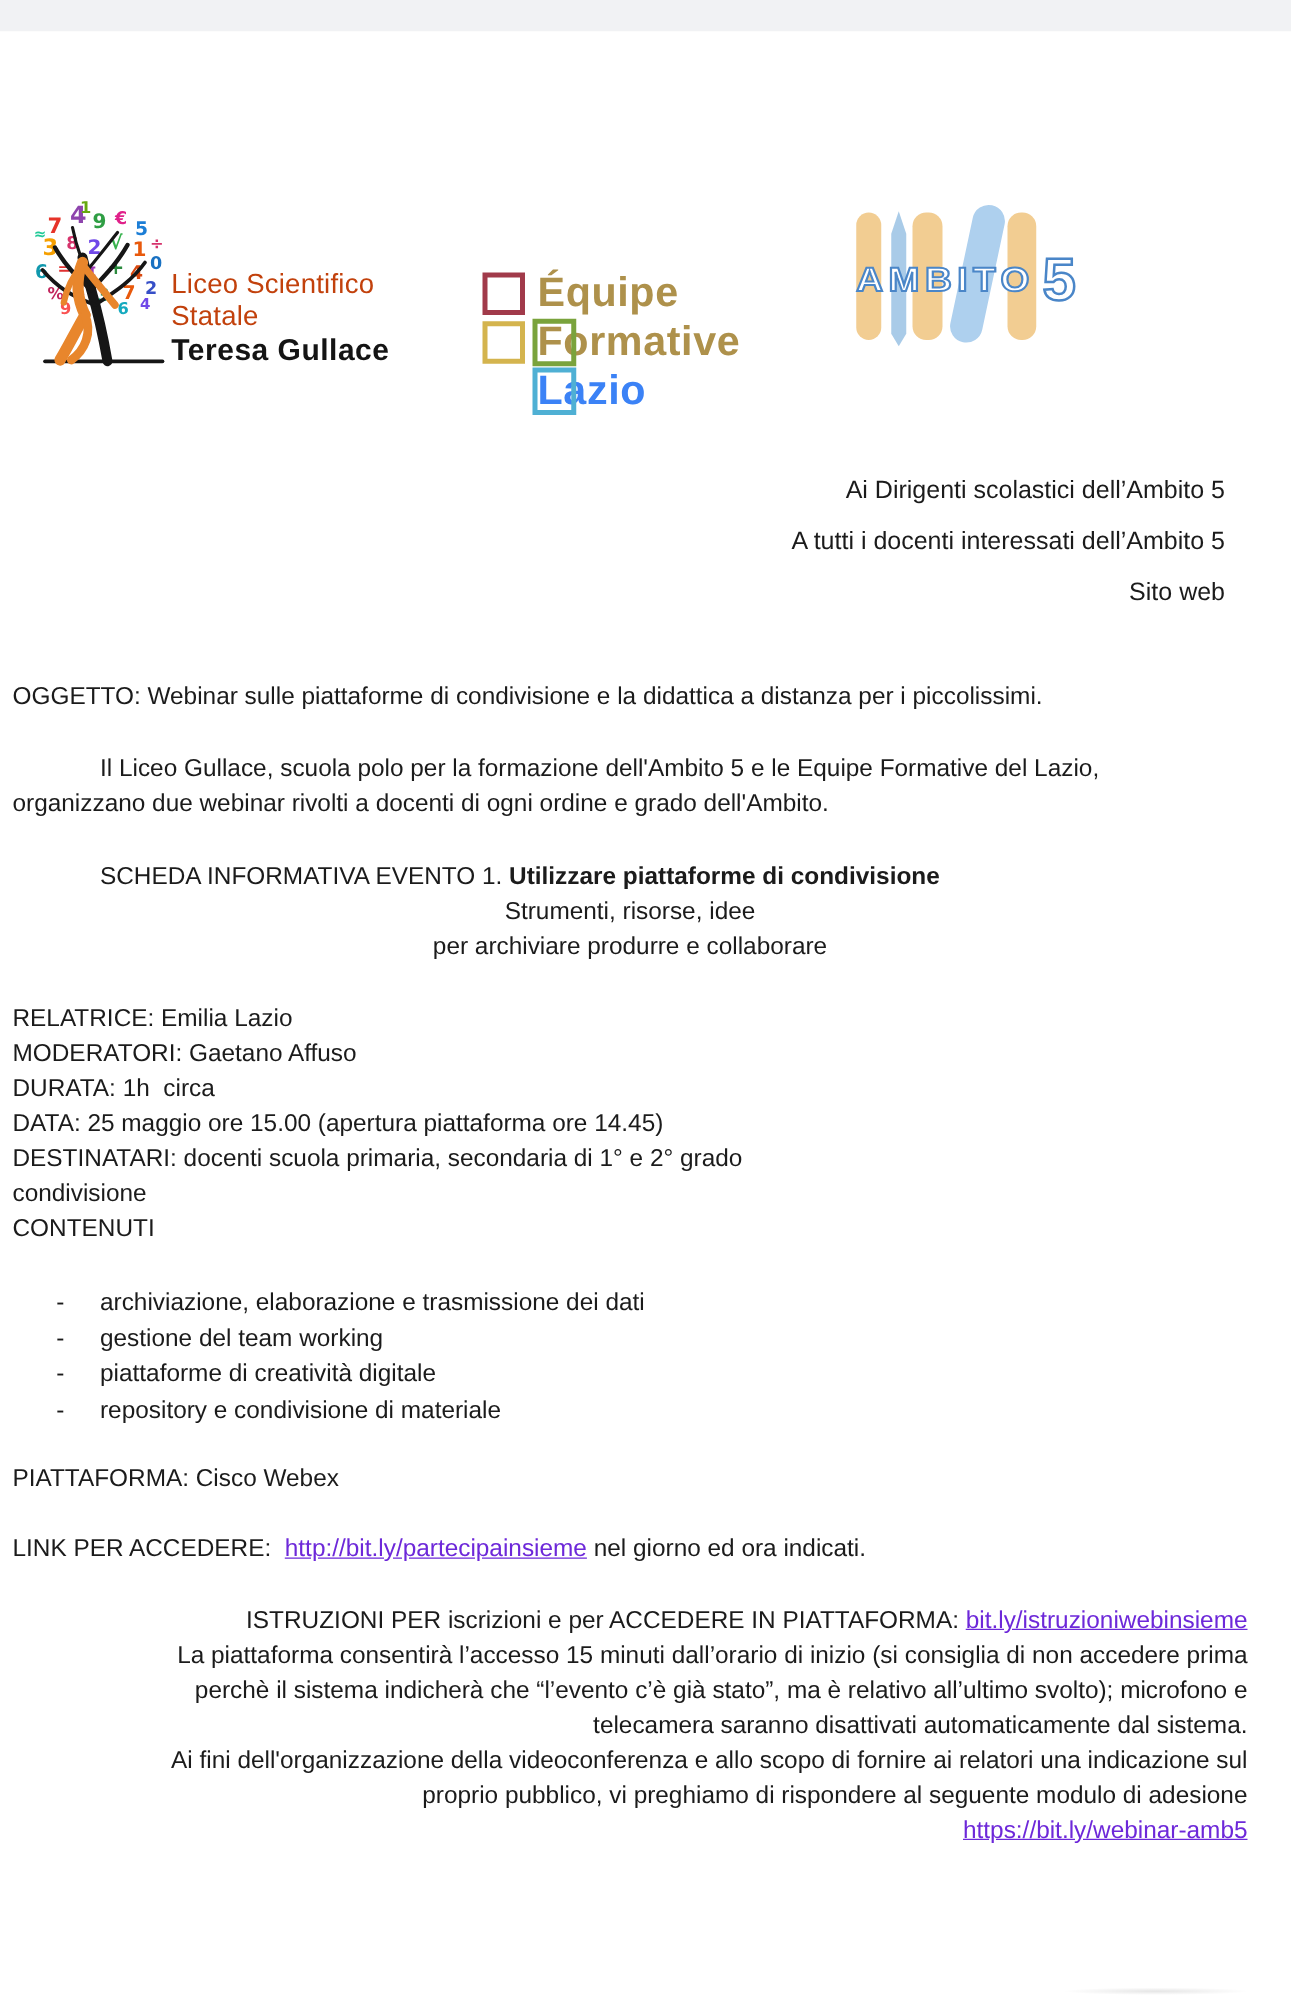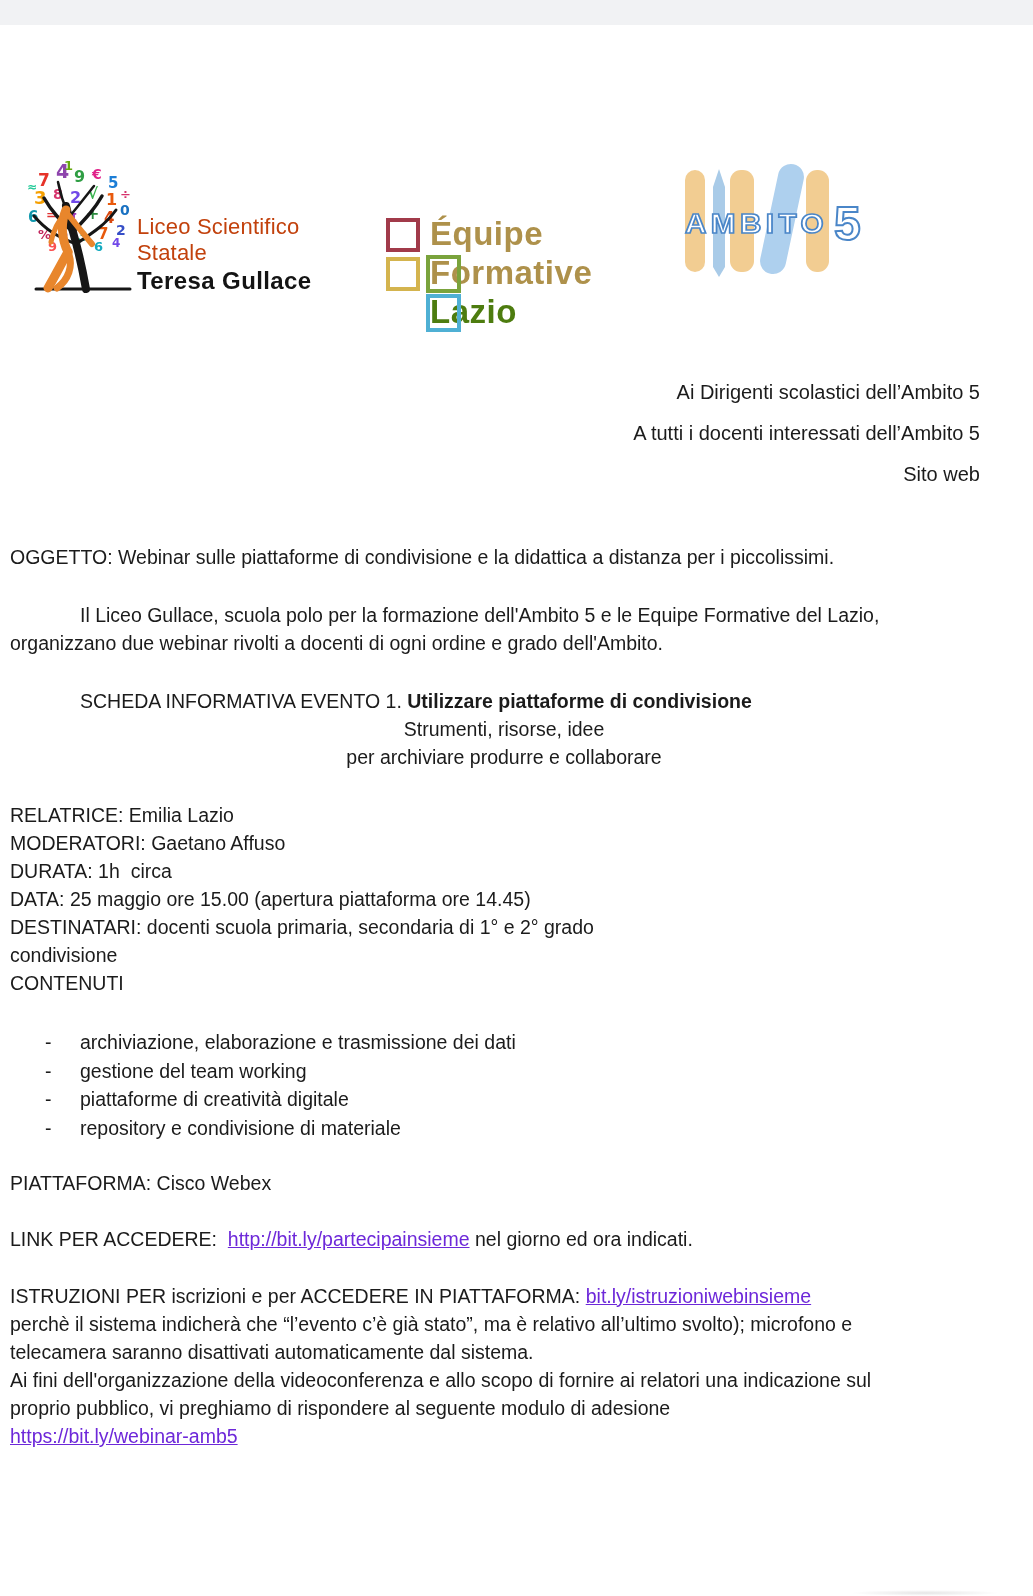--- a/index.html
+++ b/index.html
@@ -23,21 +23,21 @@
   .eq-row.r1{top:0;}
   .eq-row.r2{top:39px;}
   .eq-row.r3{top:78px;}
   .sq{position:absolute;left:0;top:2px;width:26px;height:26px;border:4px solid #000;background:transparent;}
   .sq.maroon{border-color:#a13a4a;}
   .sq.goldsq{border-color:#d4b44e;}
   .eq-word{position:absolute;left:44px;top:0;font-size:33px;line-height:36px;color:#ae914b;letter-spacing:.5px;}
   .eq-word .init{position:relative;display:inline-block;}
   .overlay-box{position:absolute;width:27px;height:30px;border:4px solid #7aa33c;left:-4px;top:0px;pointer-events:none;}
   .overlay-box.blue{border-color:#4fb0d4;}
-  .lazio{color:#4d7c0f;}
+  .lazio{color:#3b82f6;}
 
   .ambito-logo{position:absolute;left:683px;top:163px;width:190px;height:118px;}
 
   
   .docline{white-space:pre-wrap;font-size:19.5px;line-height:28px;}
   .recipients{position:absolute;right:53px;top:372px;text-align:right;margin-left:12px;}
   .recipients .docline{line-height:41px;font-size:20px;}
 
   .block{position:absolute;left:10px;width:988px;}
   .subject{top:543px;}
@@ -45,21 +45,21 @@
   .intro .l1{padding-left:70px;}
   .scheda{top:687px;}
   .scheda-head{padding-left:70px;}
   .scheda-sub{text-align:center;}
   .details{top:801px;}
   .bullets{top:1028px;}
   .bullet{position:relative;padding-left:70px;font-size:19.5px;line-height:28.5px;}
   .bullet .dash{position:absolute;left:35px;top:0;}
   .platform{top:1169px;}
   .access{top:1225px;}
-  .instructions{top:1282px;}
+  .instructions{top:1282px;text-align:right;}
 
   a.doclink{color:#6d28d9;text-decoration:underline;cursor:pointer;}
   b{font-weight:bold;}
 </style>
 </head>
 <body>
 
 <div class="topbar"></div>
 
 <div class="school-logo">
@@ -191,20 +191,21 @@
 <div class="block platform">
   <div class="docline">PIATTAFORMA: Cisco Webex</div>
 </div>
 
 <div class="block access">
   <div class="docline"><span>LINK PER ACCEDERE:  </span><a class="doclink" href="#">http://bit.ly/partecipainsieme</a><span> nel giorno ed ora indicati.</span></div>
 </div>
 
 <div class="block instructions">
   <div class="docline"><span>ISTRUZIONI PER iscrizioni e per ACCEDERE IN PIATTAFORMA: </span><a class="doclink" href="#">bit.ly/istruzioniwebinsieme</a></div>
+  <div class="docline">La piattaforma consentirà l’accesso 15 minuti dall’orario di inizio (si consiglia di non accedere prima</div>
   <div class="docline">perchè il sistema indicherà che “l’evento c’è già stato”, ma è relativo all’ultimo svolto); microfono e</div>
   <div class="docline">telecamera saranno disattivati automaticamente dal sistema.</div>
   <div class="docline">Ai fini dell'organizzazione della videoconferenza e allo scopo di fornire ai relatori una indicazione sul</div>
   <div class="docline">proprio pubblico, vi preghiamo di rispondere al seguente modulo di adesione</div>
   <div class="docline"><a class="doclink" href="#">https://bit.ly/webinar-amb5</a></div>
 </div>
 
 <div class="bottom-shadow"></div>
 
 </body></html>

